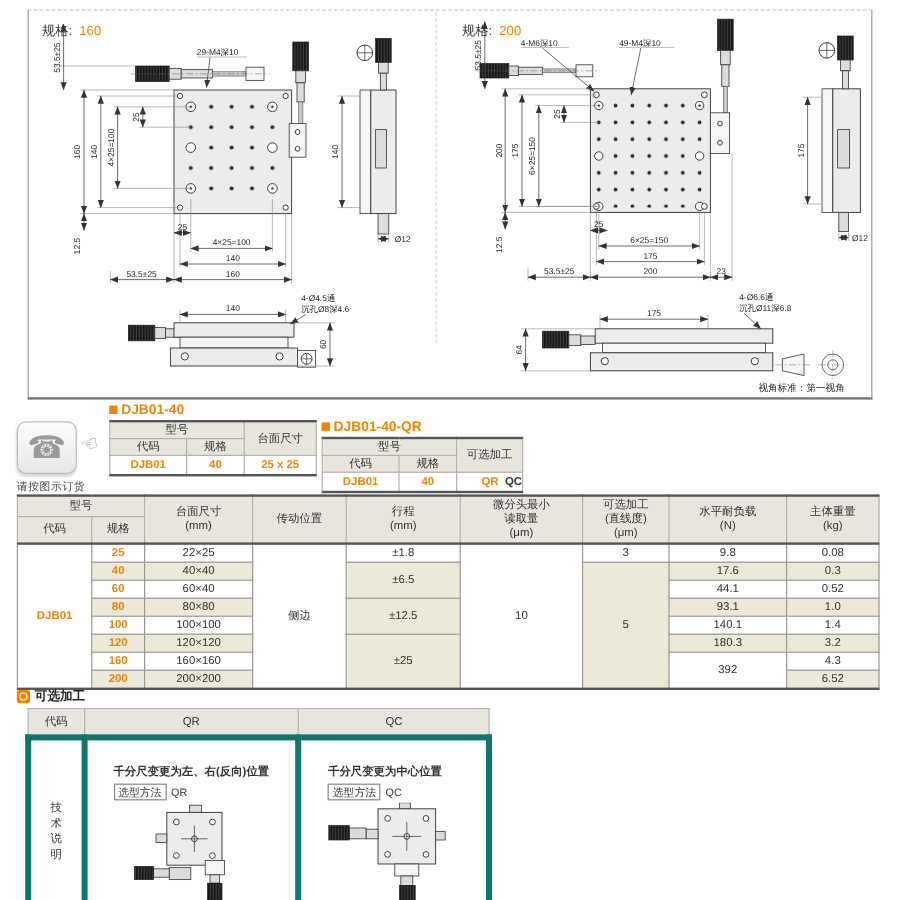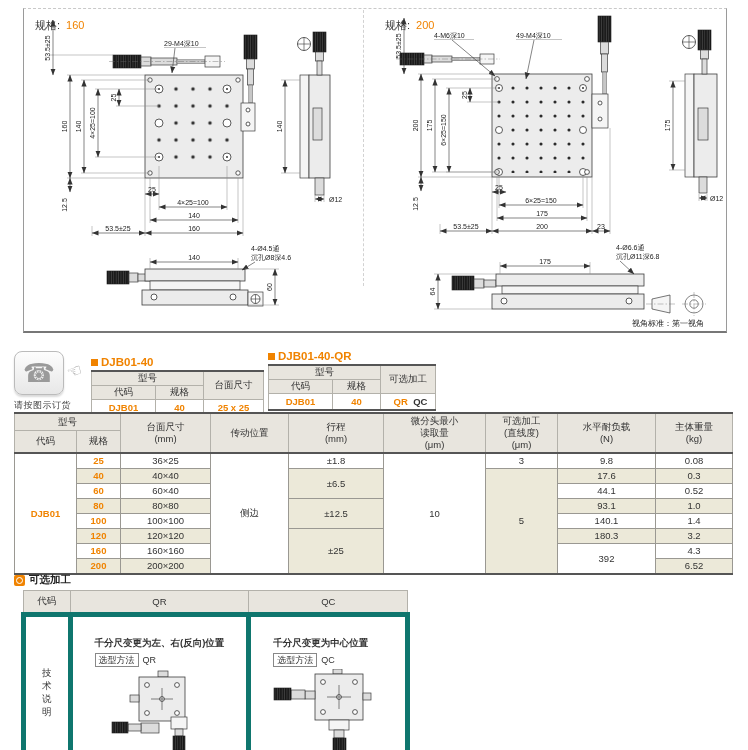--- a/index.html
+++ b/index.html
@@ -27,29 +27,29 @@
   .thin{stroke:#333;stroke-width:.6;fill:none}
   
   #order-hint{position:absolute;left:14px;top:351px;width:86px;font-size:9px;color:#444}
   #phone-box{width:48px;height:42px;border:1px solid #bbb;border-radius:8px;background:linear-gradient(#fdfdfd,#e7e7e7);
     display:flex;align-items:center;justify-content:center;box-shadow:0 2px 2px rgba(0,0,0,.15)}
   #phone-box span{font-size:26px;color:#9a9a9a;line-height:1}
   #point-hand{position:absolute;left:53px;top:10px;font-size:17px;color:#9a9a9a;transform:rotate(-18deg)}
   #order-caption{margin-top:4px;letter-spacing:.5px;white-space:nowrap}
   
   .mini{position:absolute;font-size:9.5px}
-  #mini1{left:91px;top:356px;width:173px}
+  #mini1{left:91px;top:336px;width:173px}
   #mini2{left:268px;top:350px;width:168px}
   .mini-title{font-size:11.5px;font-weight:bold;color:#f08300;margin-bottom:2px;white-space:nowrap}
   .mini-title .sq{display:inline-block;width:7px;height:7px;background:#f08300;margin-right:3px}
   .mini table{border-collapse:collapse;width:100%;border-top:2px solid #555;border-bottom:2px solid #555}
   .mini th,.mini td{border:1px solid #b3b1aa;text-align:center;padding:0;height:13px;font-weight:normal}
   .mini th{background:#e8e5de;color:#333}
   .mini td{height:15px;font-weight:bold}
-  .mini td.left{text-align:center;padding-left:5px}
+  .mini td.left{text-align:right;padding-left:5px}
   
   #spec-table{position:absolute;left:14px;top:412px;width:719px;border-collapse:collapse;font-size:9.5px;
     border-top:2px solid #555;border-bottom:2px solid #555}
   #spec-table th{background:#e8e5de;font-weight:normal;white-space:pre-line;line-height:1.25;padding:1px 0;border:1px solid #b3b1aa}
   #spec-table thead{border-bottom:2px solid #555}
   #spec-table td{border:1px solid #9a9892;text-align:center;height:14px;padding:0;background:transparent}
   #spec-table tbody tr.stripe{background:#ece9d9}
   #spec-table td.code,#spec-table td.spec{color:#f08300;font-weight:bold}
   
   #opt-title{position:absolute;left:14px;top:573px;font-size:10.5px;font-weight:bold;color:#222;display:flex;align-items:center}
@@ -454,21 +454,21 @@
       </tr>
       <tr style="height:20px">
         <th>代码</th>
         <th>规格</th>
       </tr>
     </thead>
     <tbody>
       <tr>
         <td class="code" rowspan="8">DJB01</td>
         <td class="spec">25</td>
-        <td>36×25</td>
+        <td>22×25</td>
         <td rowspan="8">侧边</td>
         <td>±1.8</td>
         <td rowspan="8">10</td>
         <td>3</td>
         <td>9.8</td>
         <td>0.08</td>
       </tr>
       <tr class="stripe">
         <td class="spec">40</td>
         <td>40×40</td>

